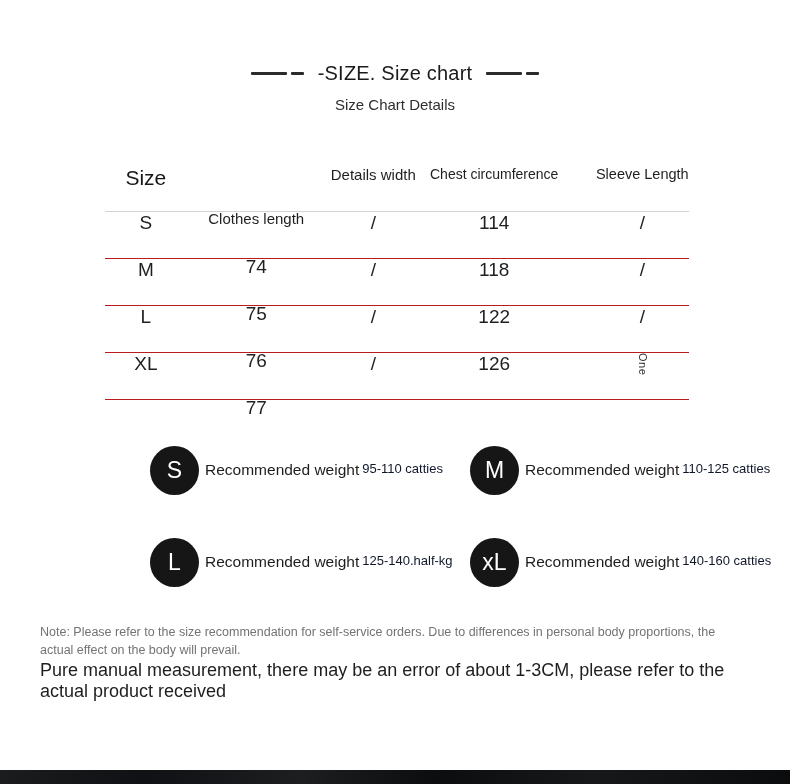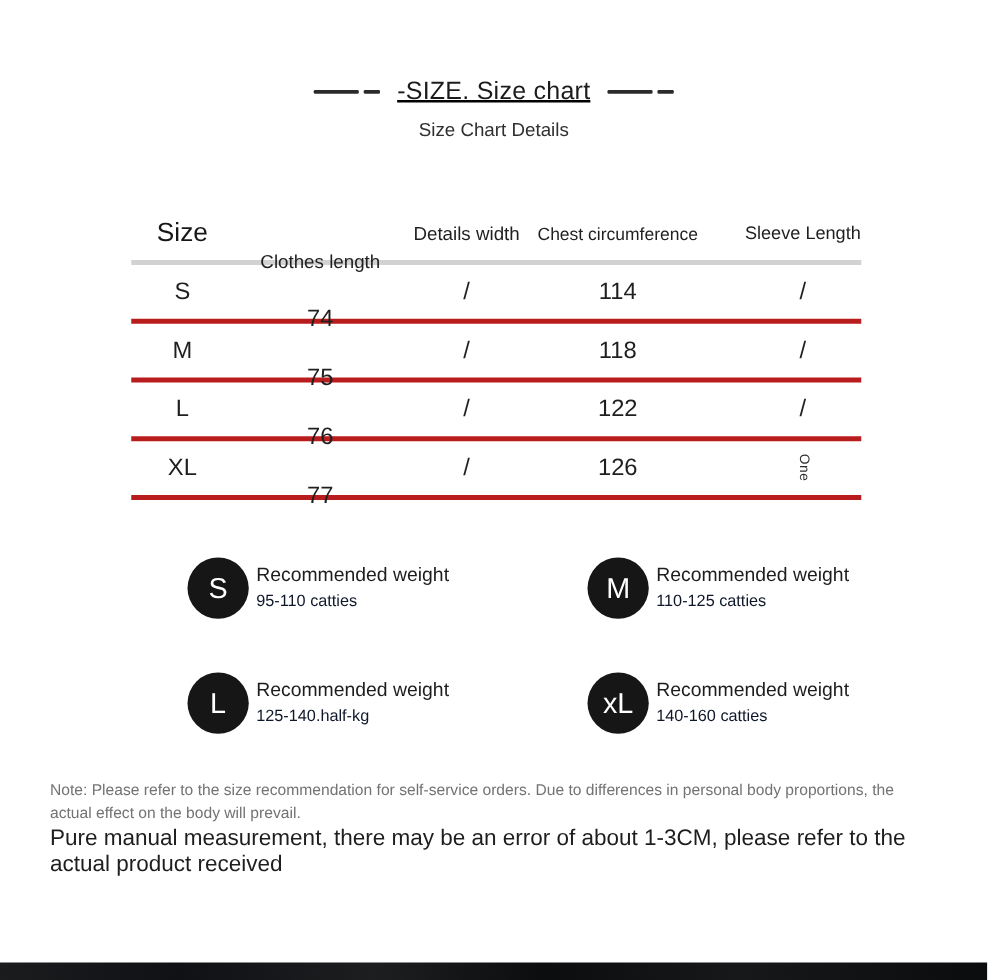--- a/index.html
+++ b/index.html
@@ -16,21 +16,20 @@
 
   
   .title-row {
     position: absolute;
     top: 62px; left: 0;
     width: 100%;
     display: flex;
     align-items: center;
     justify-content: center;
     gap: 14px;
-    text-decoration: underline;
   }
   .dash-group { display: flex; align-items: center; gap: 4px; }
   .dash-group i { display: block; height: 3px; background: #2b2b2b; border-radius: 1px; }
   .dash-group .d-long { width: 36px; }
   .dash-group .d-short { width: 13px; }
   .title {
     font-size: 20px;
     font-weight: 500;
     color: #1b1b1b;
     letter-spacing: 0.2px;
@@ -45,23 +44,23 @@
   }
 
   
   .size-table {
     position: absolute;
     left: 105px; top: 166px;
     width: 584px;
   }
   .t-row {
     display: flex;
-    align-items: center;
+    align-items: flex-start;
     height: 47px;
-    border-bottom: 4px solid #b91c1c;
+    border-bottom: 1px solid #b91c1c;
   }
   .t-row.t-head { height: 46px; border-bottom-color: #d2d2d2; }
   .t-cell {
     display: flex;
     align-items: center;
     justify-content: center;
     text-align: center;
     color: #1f1f1f;
   }
   .c0 { width: 14.7%; }
@@ -101,21 +100,21 @@
     border-radius: 50%;
     background: #161616;
     color: #ffffff;
     display: flex;
     align-items: center;
     justify-content: center;
     font-size: 23px;
     font-weight: 500;
     margin-right: 6px;
   }
-  .badge-text { display: flex; flex-direction: column; gap: 3px; }
+  .badge-text { display: flex; flex-direction: row; gap: 3px; }
   .badge-label { font-size: 15.5px; color: #1d1d1d; }
   .badge-range { font-size: 13px; color: #0f172a; }
 
   
   .note-1 {
     position: absolute;
     left: 40px; top: 624px;
     width: 680px;
     font-size: 12.5px;
     line-height: 1.42;

